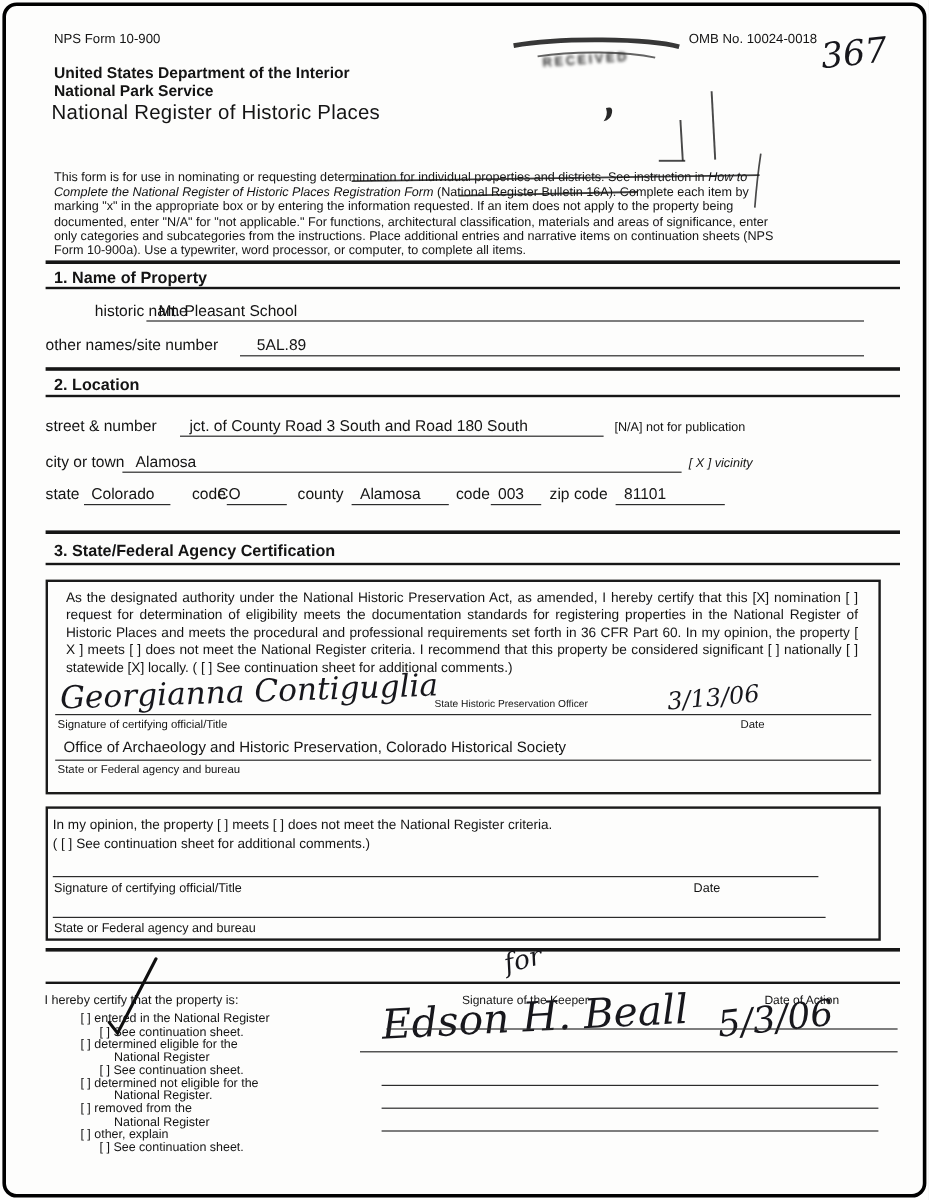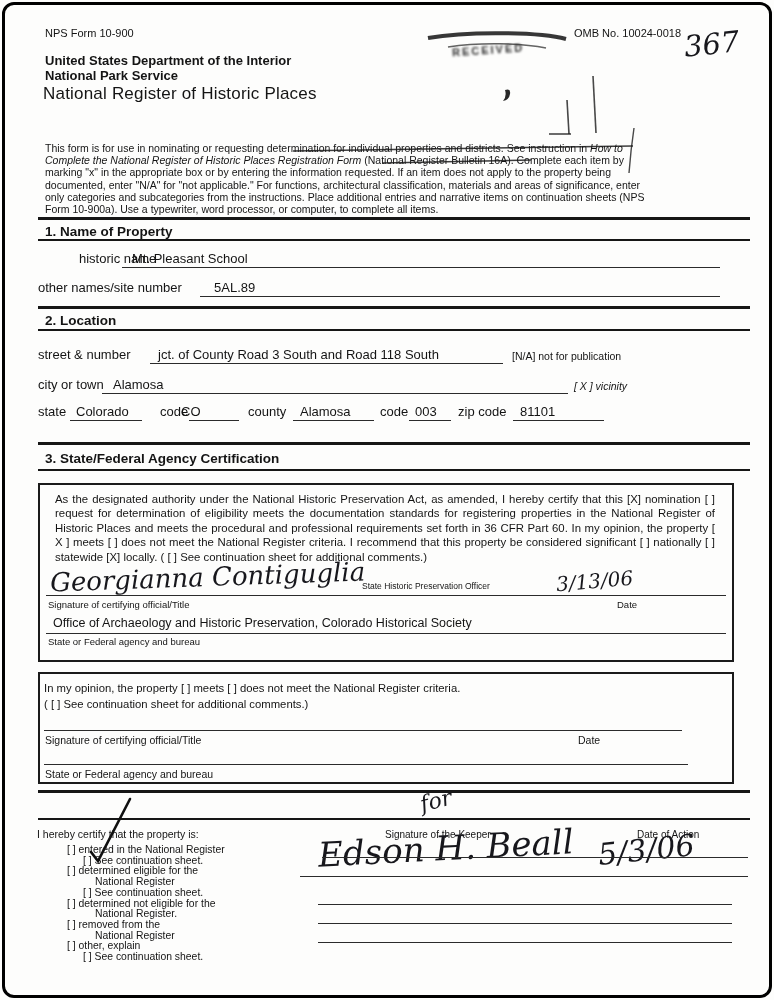--- a/index.html
+++ b/index.html
@@ -48,21 +48,21 @@
 
   <div class="abs t13" style="left:38px;top:280px;">other names/site number</div>
   <div class="abs t13" style="left:214px;top:280px;">5AL.89</div>
   <div class="fl" style="left:200px;top:296px;width:520px;"></div>
 
   <div class="rule" style="left:38px;top:306px;width:712px;height:2.5px;"></div>
   <div class="abs sh" style="left:45px;top:313px;">2. Location</div>
   <div class="rule" style="left:38px;top:329px;width:712px;height:1.8px;"></div>
 
   <div class="abs t13" style="left:38px;top:347px;">street &amp; number</div>
-  <div class="abs t13" style="left:158px;top:347px;">jct. of County Road 3 South and Road 118 South</div>
+  <div class="abs t13" style="left:158px;top:347px;">jct. of County Road 3 South and Road 180 South</div>
   <div class="fl" style="left:150px;top:363px;width:353px;"></div>
   <div class="abs t105" style="left:512px;top:350px;">[N/A] not for publication</div>
 
   <div class="abs t13" style="left:38px;top:377px;">city or town</div>
   <div class="abs t13" style="left:113px;top:377px;">Alamosa</div>
   <div class="fl" style="left:102px;top:393px;width:466px;"></div>
   <div class="abs t105" style="left:574px;top:380px;font-style:italic;">[ X ] vicinity</div>
 
   <div class="abs t13" style="left:38px;top:404px;">state</div>
   <div class="abs t13" style="left:76px;top:404px;">Colorado</div>

